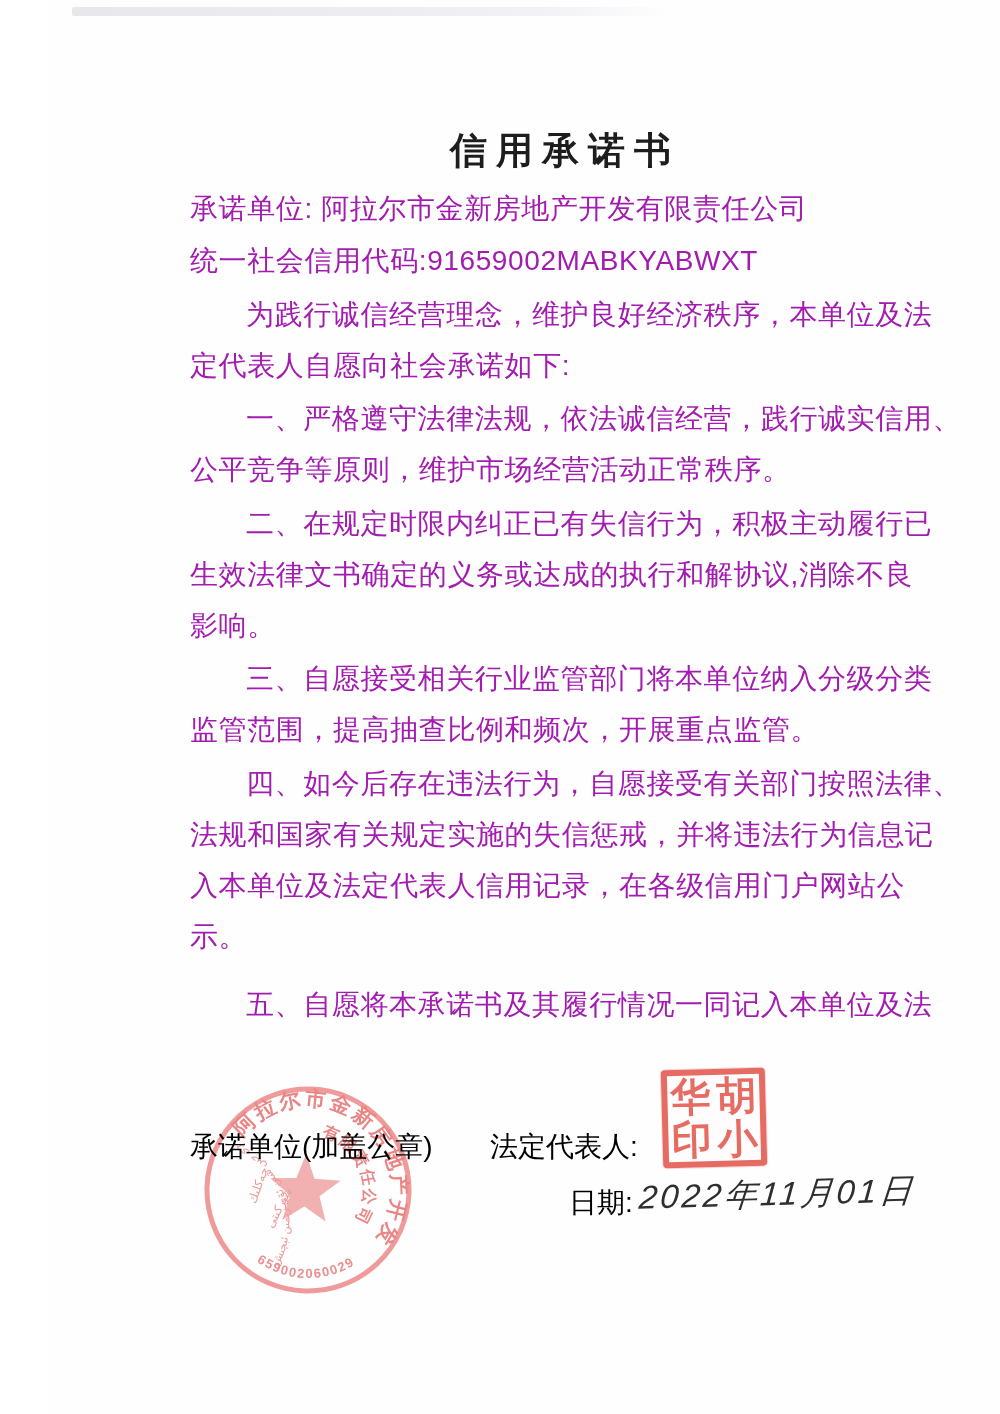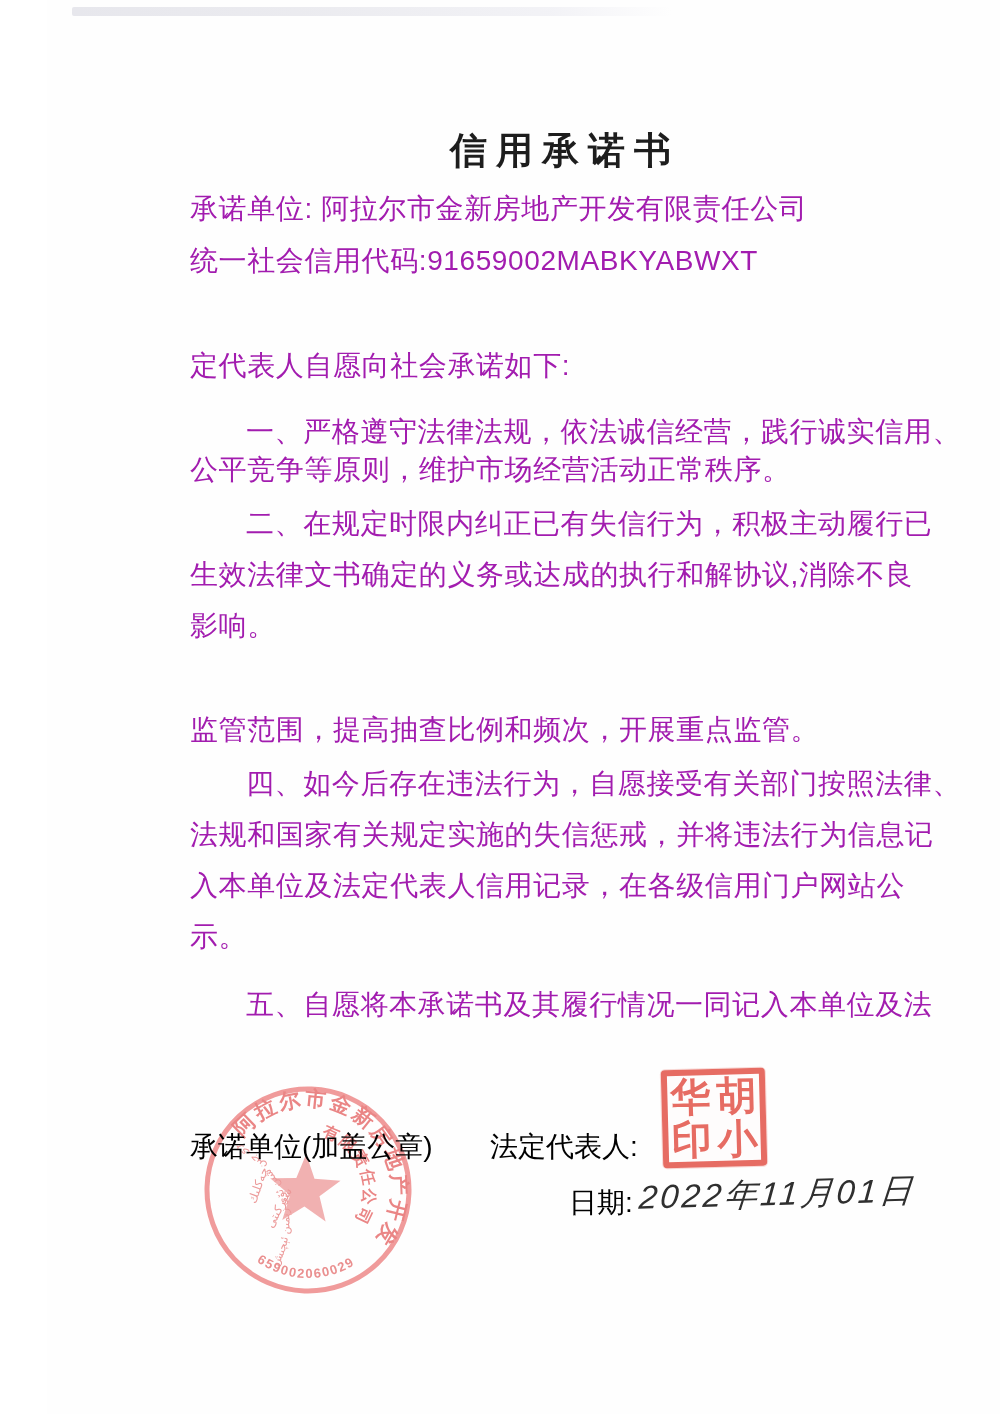--- a/index.html
+++ b/index.html
@@ -52,26 +52,28 @@
 <body>
 
 <div class="page">
 
   <div class="scan-band"></div>
 
   <h1 class="title">信用承诺书</h1>
 
   <div class="line" style="top:190px">承诺单位: 阿拉尔市金新房地产开发有限责任公司</div>
   <div class="line" style="top:242px">统一社会信用代码:91659002MABKYABWXT</div>
+  <div class="line ind" style="top:296px">为践行诚信经营理念，维护良好经济秩序，本单位及法</div>
   <div class="line" style="top:347px">定代表人自愿向社会承诺如下:</div>
-  <div class="line ind" style="top:413px">一、严格遵守法律法规，依法诚信经营，践行诚实信用、</div>
+  <div class="line ind" style="top:400px">一、严格遵守法律法规，依法诚信经营，践行诚实信用、</div>
   <div class="line" style="top:451px">公平竞争等原则，维护市场经营活动正常秩序。</div>
   <div class="line ind" style="top:505px">二、在规定时限内纠正已有失信行为，积极主动履行已</div>
   <div class="line" style="top:556px">生效法律文书确定的义务或达成的执行和解协议,消除不良</div>
   <div class="line" style="top:607px">影响。</div>
+  <div class="line ind" style="top:660px">三、自愿接受相关行业监管部门将本单位纳入分级分类</div>
   <div class="line" style="top:711px">监管范围，提高抽查比例和频次，开展重点监管。</div>
   <div class="line ind" style="top:765px">四、如今后存在违法行为，自愿接受有关部门按照法律、</div>
   <div class="line" style="top:816px">法规和国家有关规定实施的失信惩戒，并将违法行为信息记</div>
   <div class="line" style="top:867px">入本单位及法定代表人信用记录，在各级信用门户网站公</div>
   <div class="line" style="top:918px">示。</div>
   <div class="line ind" style="top:986px">五、自愿将本承诺书及其履行情况一同记入本单位及法</div>
 
   <div class="footer-label" style="left:143px;top:1128px">承诺单位(加盖公章)</div>
   <div class="footer-label" style="left:443px;top:1128px">法定代表人:</div>
   <div class="footer-label" style="left:522px;top:1184px">日期:</div>

